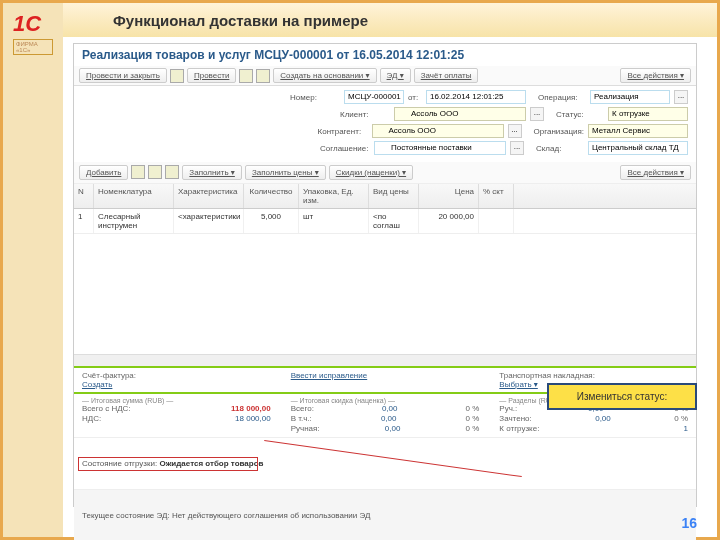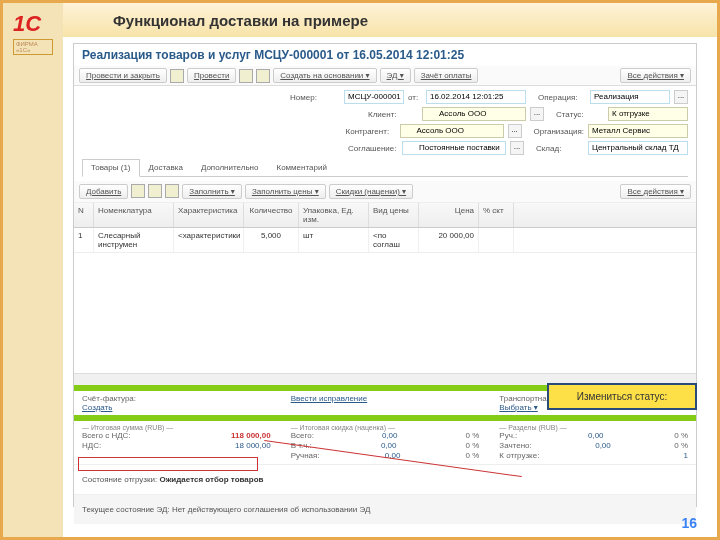--- a/index.html
+++ b/index.html
@@ -16,40 +16,40 @@
   .toolbar { display: flex; gap: 3px; padding: 2px 5px; border-bottom: 1px solid #ddd; background: #fafafa; align-items: center; }
   .btn { border: 1px solid #ccc; background: linear-gradient(#fff,#eee); padding: 2px 6px; font-size: 8px; color: #555; border-radius: 2px; cursor: pointer; text-decoration: underline; }
   .icon-sq { width: 14px; height: 14px; display: inline-block; border: 1px solid #aaa; background: #f0f0d0; vertical-align: middle; }
   .spacer { flex: 1; }
   .form-area { padding: 4px 8px; }
   .row { display: flex; align-items: center; margin-bottom: 3px; gap: 4px; justify-content: flex-end; }
   .lbl { font-size: 8px; color: #555; min-width: 50px; }
   .lbl2 { font-size: 8px; color: #555; min-width: 48px; margin-left: 8px; }
   .input { border: 1px solid #bde; background: #fff; padding: 1px 3px; font-size: 8px; height: 14px; }
   .input.yellow { background: #ffffe8; border-color: #cca; }
-  .w60 { width: 60px; } .w80 { width: 80px; } .w100 { width: 100px; } .w120 { width: 104px; padding-left: 16px; }
+  .w60 { width: 60px; } .w80 { width: 80px; } .w100 { width: 100px; } .w120 { width: 132px; padding-left: 16px; }
   .dots { border: 1px solid #ccc; width: 14px; height: 14px; text-align: center; font-size: 8px; background: #f5f5f5; cursor: pointer; }
   .tabs { display: flex; border-bottom: 1px solid #ccc; margin-top: 4px; }
   .tab { padding: 3px 8px; font-size: 8px; color: #555; border: 1px solid transparent; cursor: pointer; }
   .tab.active { border: 1px solid #ccc; border-bottom: 1px solid #fff; background: #fff; margin-bottom: -1px; }
   .table-tools { display: flex; gap: 3px; padding: 3px 5px; background: #fafafa; border-bottom: 1px solid #eee; }
   .grid { width: 100%; }
   .grid-head { display: flex; background: linear-gradient(#f8f8f8,#eee); border-bottom: 1px solid #ccc; }
   .gh { padding: 3px 4px; font-size: 8px; color: #555; border-right: 1px solid #ddd; }
   .grid-row { display: flex; border-bottom: 1px solid #eee; }
   .gc { padding: 3px 4px; font-size: 8px; color: #333; border-right: 1px solid #f0f0f0; }
   .grid-empty { height: 120px; background: #fff; }
   .scroll-bar { height: 12px; background: #f0f0f0; border-top: 1px solid #ddd; position: relative; }
-  .footer-sec { padding: 3px 8px; border-top: 6px solid #84cc16; }
+  .footer-sec { padding: 3px 8px; border-top: 2px solid #84cc16; }
   .footer-cols { display: flex; gap: 20px; font-size: 8px; color: #666; }
   .fcol { flex: 1; }
   .fline { display: flex; justify-content: space-between; margin-bottom: 1px; gap: 37px; }
   .fval { color: #2a5a8a; }
   .fval.red { color: #c33; font-weight: bold; }
-  .status-line { padding: 10px 8px; font-size: 8px; color: #555; border-top: 1px solid #eee; }
+  .status-line { padding: 21px 8px; font-size: 8px; color: #555; border-top: 1px solid #eee; }
   .status-line .val { font-weight: bold; color: #333; }
   .status-line.ed { background: #f5f5f5; }
   .callout { position: absolute; right: 20px; top: 380px; width: 150px; border: 2px solid #2a4a7a; background: #fde047; padding: 6px; font-size: 10px; text-align: center; color: #333; z-index: 10; }
   .callout-line { position: absolute; border-top: 1px solid #c33; width: 260px; transform: rotate(8deg); left: 260px; top: 455px; z-index: 9; }
   .highlight-box { position: absolute; border: 1px solid #c33; left: 75px; top: 454px; width: 180px; height: 14px; z-index: 5; pointer-events: none; }
   .page-num { position: absolute; right: 20px; bottom: 6px; font-size: 14px; font-weight: bold; color: #3b82f6; }
   .c-n { width: 20px; } .c-name { width: 80px; } .c-char { width: 70px; } .c-qty { width: 55px; text-align: center;} .c-pack { width: 70px; } .c-type { width: 50px; } .c-price { width: 60px; text-align: right;} .c-pct { width: 35px; }
 </style>
 </head>
 <body>
@@ -105,26 +105,20 @@
         <span class="input yellow w100">Металл Сервис</span>
       </div>
       <div class="row">
         <span class="lbl">Соглашение:</span>
         <span class="input w120">Постоянные поставки</span>
         <span class="dots">...</span>
         <span class="lbl2">Склад:</span>
         <span class="input w100">Центральный склад ТД</span>
       </div>
 
-      <div class="tabs">
-        <div class="tab active">Товары (1)</div>
-        <div class="tab">Доставка</div>
-        <div class="tab">Дополнительно</div>
-        <div class="tab">Комментарий</div>
-      </div>
     </div>
 
     <div class="table-tools">
       <span class="btn">Добавить</span>
       <span class="icon-sq"></span>
       <span class="icon-sq"></span>
       <span class="icon-sq"></span>
       <span class="btn">Заполнить ▾</span>
       <span class="btn">Заполнить цены ▾</span>
       <span class="btn">Скидки (наценки) ▾</span>

